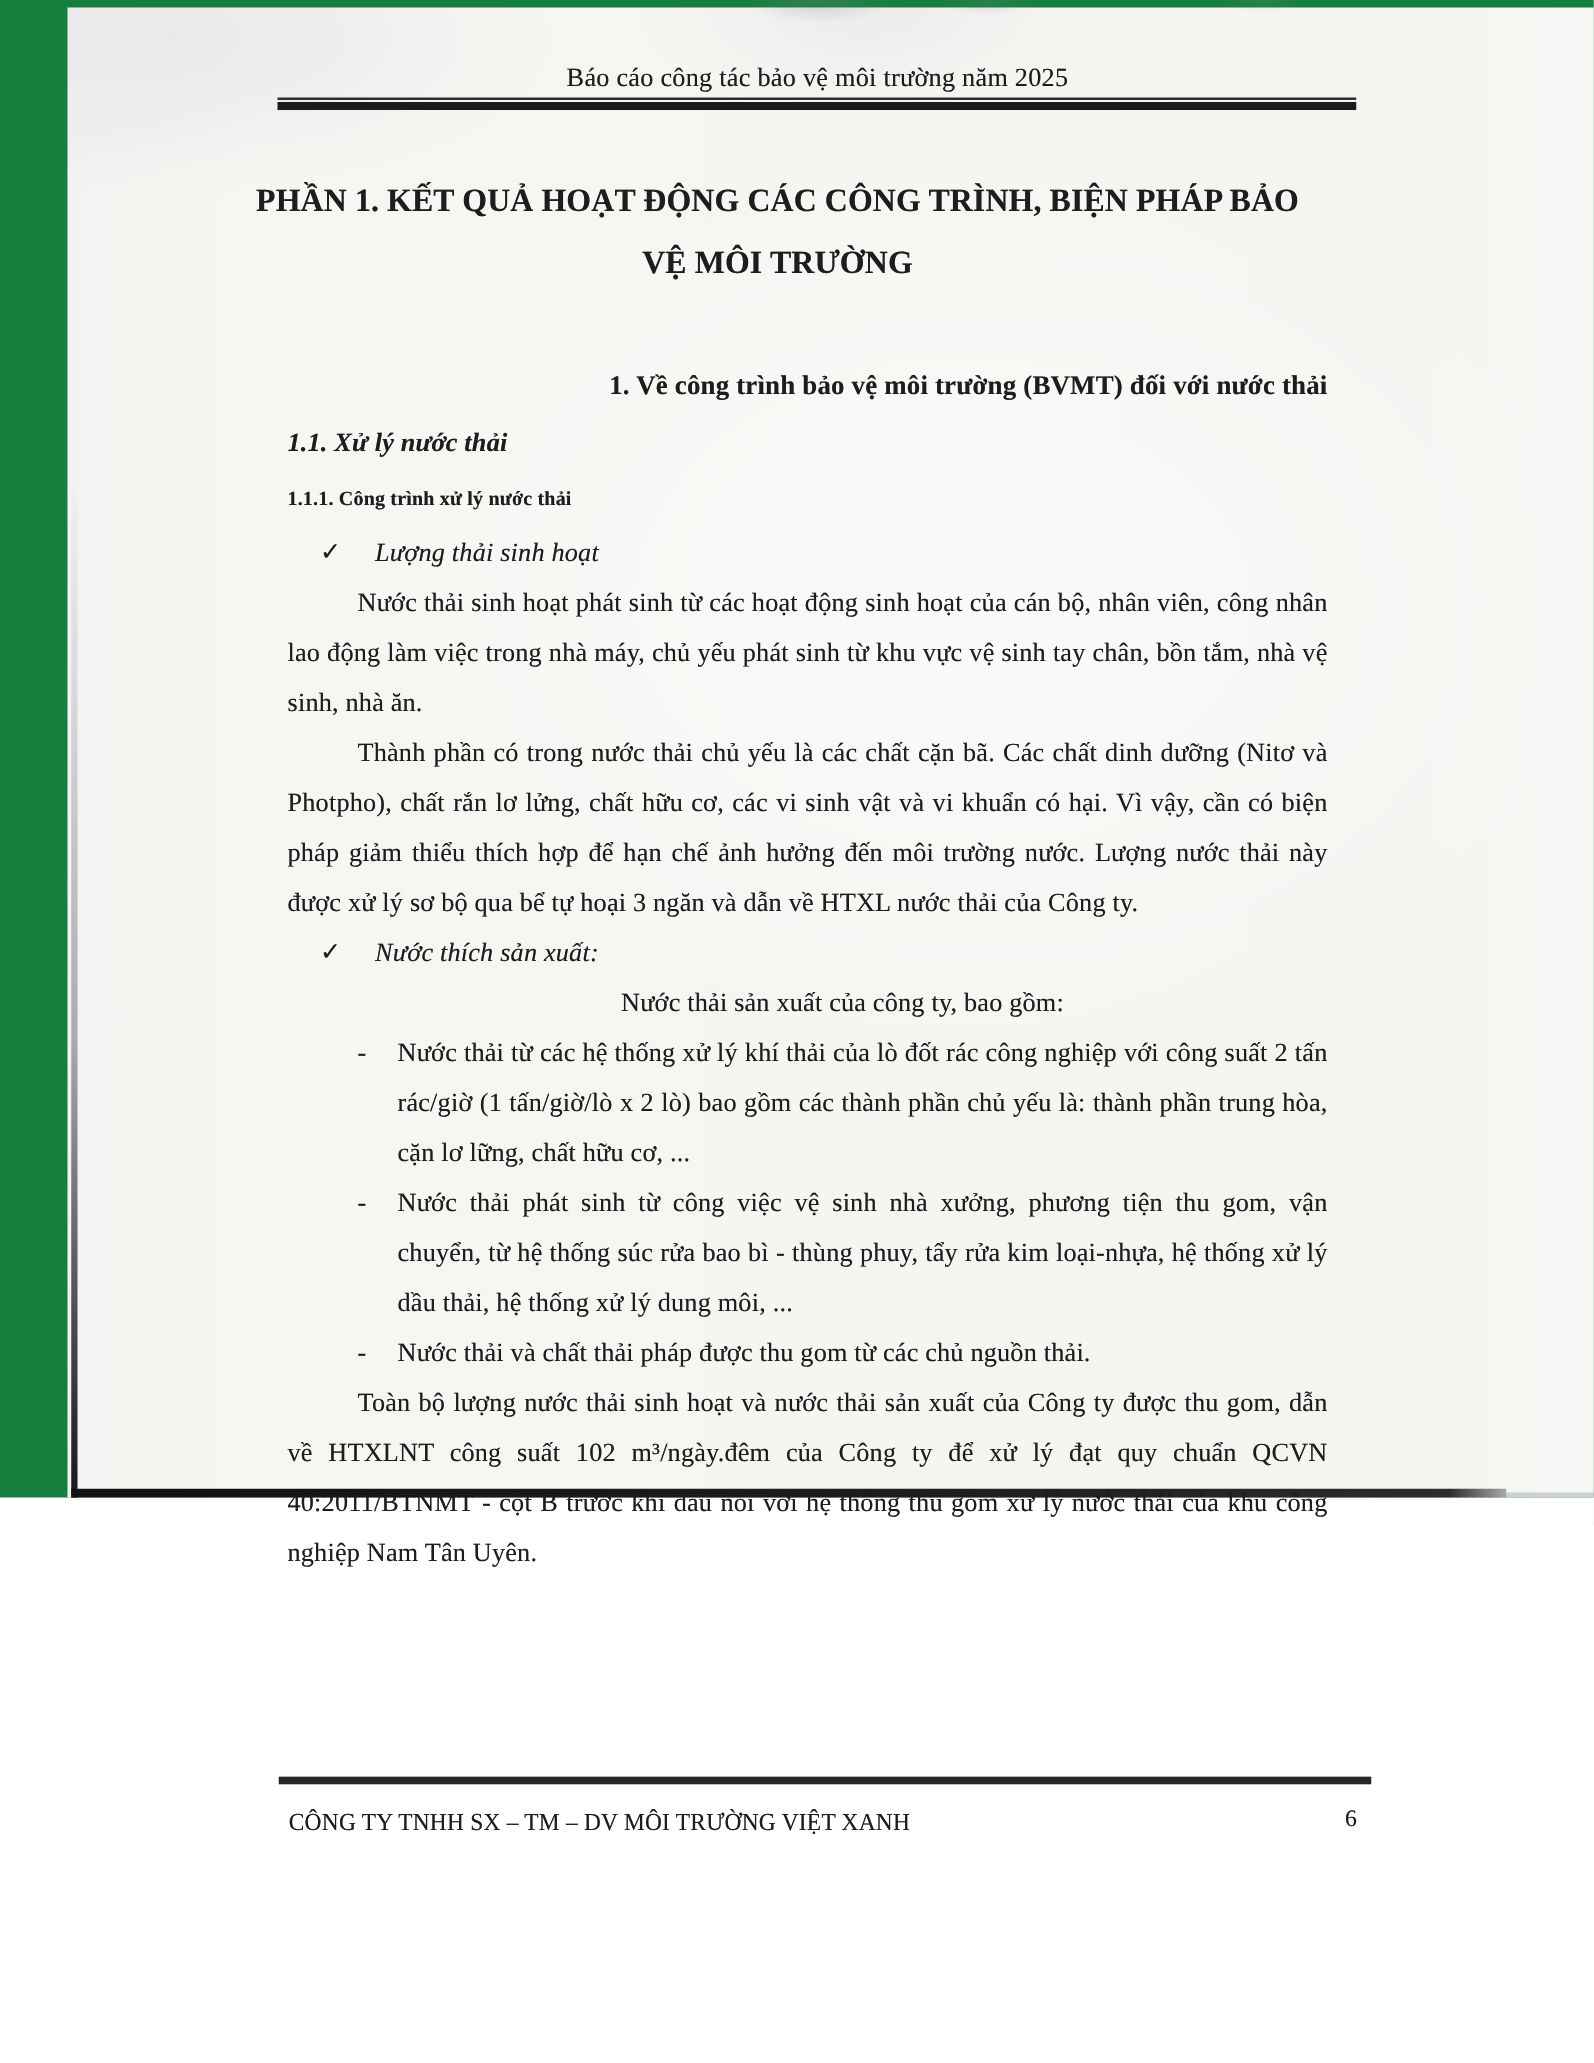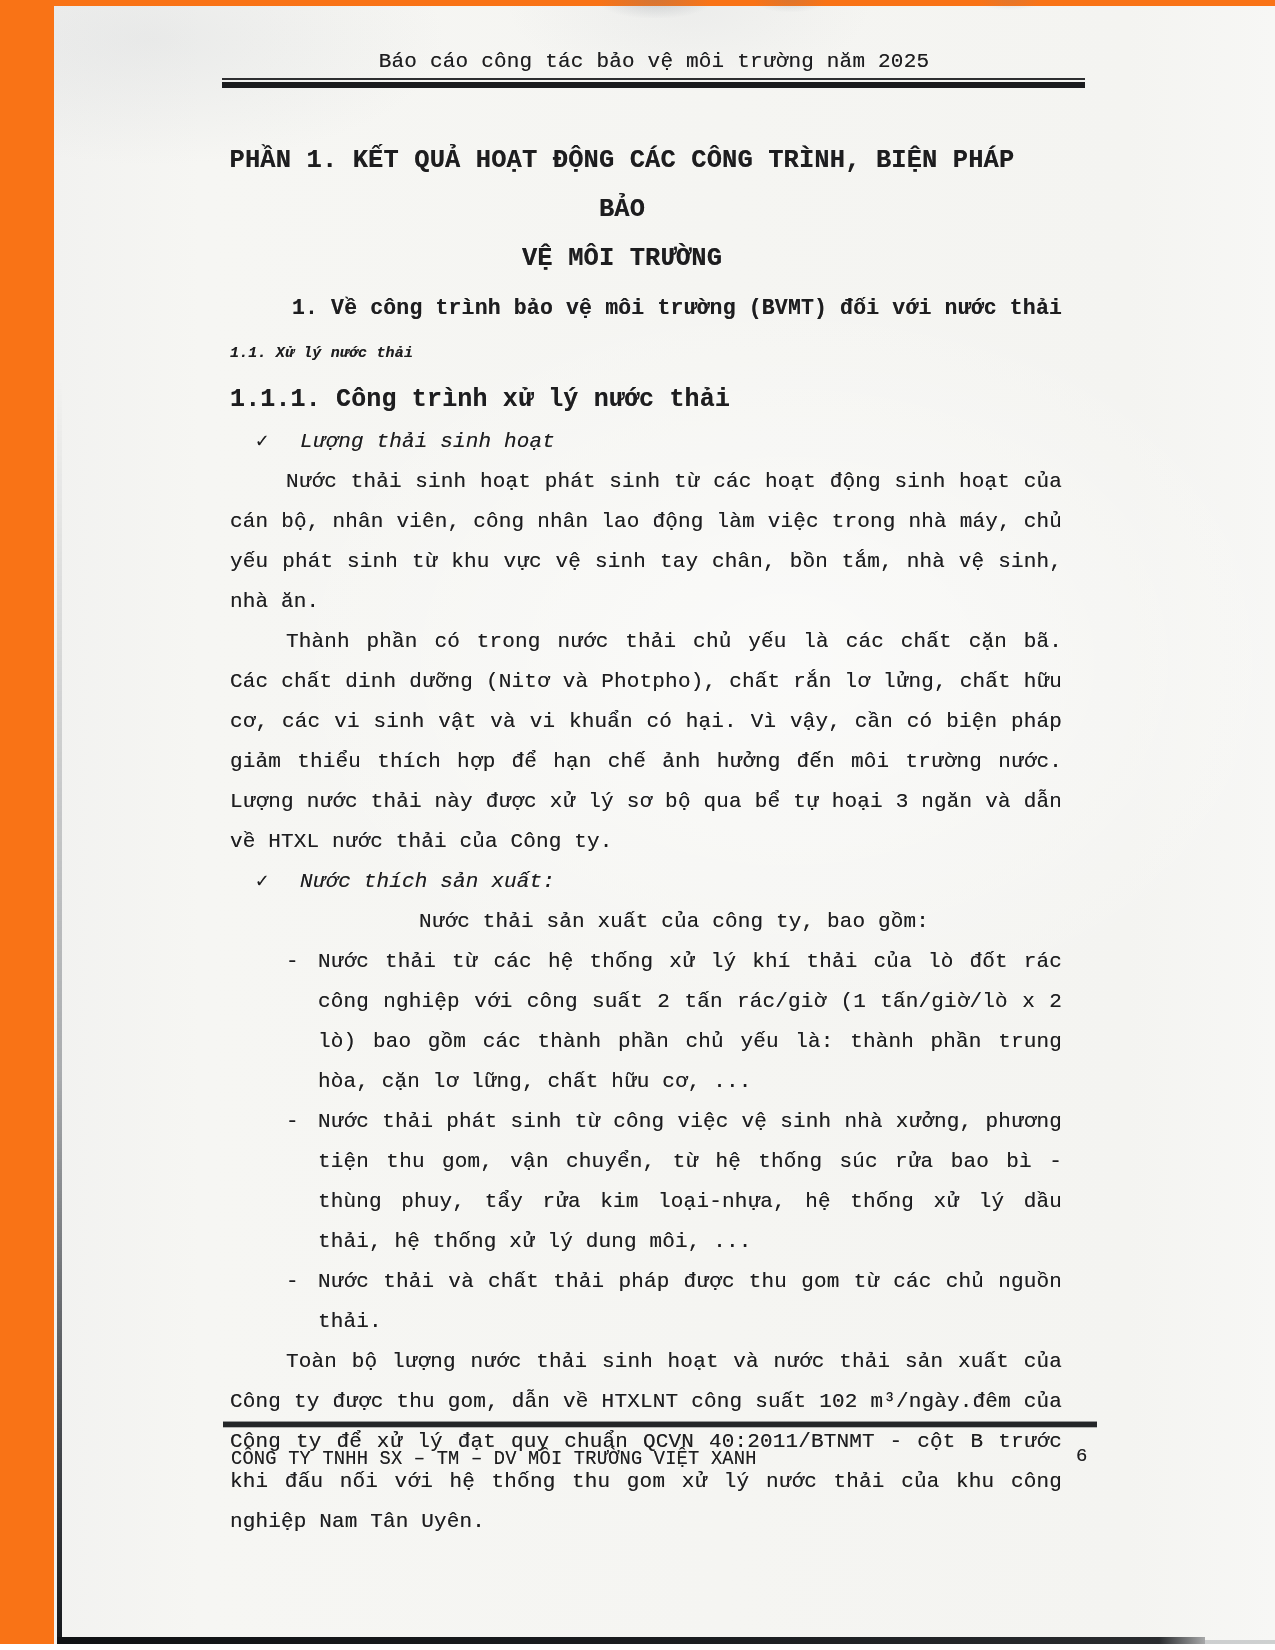--- a/index.html
+++ b/index.html
@@ -8,23 +8,22 @@
     width: 1275px;
     height: 1650px;
     background: #ffffff;
     overflow: hidden;
     font-family: "Liberation Serif", "DejaVu Serif", serif;
   }
   .page {
     position: absolute;
     inset: 0;
     width: 1275px;
-    height: 1644px;
-    background: #f97316;
-    font-family: Liberation Mono, monospace;
+    height: 1198px;
+    background: #15803d;
   }
   
   .paper {
     position: absolute;
     left: 54px; top: 6px; right: 0; bottom: 0;
     background:
       radial-gradient(ellipse 420px 180px at 8% 2%, rgba(176,181,189,0.18), transparent 70%),
       radial-gradient(ellipse 260px 120px at 52% 0%, rgba(170,175,185,0.12), transparent 70%),
       radial-gradient(ellipse 700px 500px at 60% 40%, rgba(255,255,255,0.55), transparent 75%),
       linear-gradient(90deg, #f2f2f0 0%, #f6f6f3 12%, #f5f5f2 55%, #f4f4f1 88%, #f7f7f5 100%);
@@ -108,28 +107,28 @@
   }
   .content h2 {
     margin: 0 0 6px 0;
     font-size: 21.5px;
     font-weight: bold;
     line-height: 40px;
     text-align: right;
   }
   .content h3 {
     margin: 0 0 6px 0;
-    font-size: 15px;
+    font-size: 21px;
     font-weight: bold;
     font-style: italic;
     line-height: 40px;
   }
   .content h4 {
     margin: 0 0 2px 0;
-    font-size: 25px;
+    font-size: 16px;
     font-weight: bold;
     line-height: 40px;
   }
   .check-item {
     position: relative;
     padding-left: 70px;
     line-height: 40px;
     font-style: italic;
   }
   .check-item .check {

